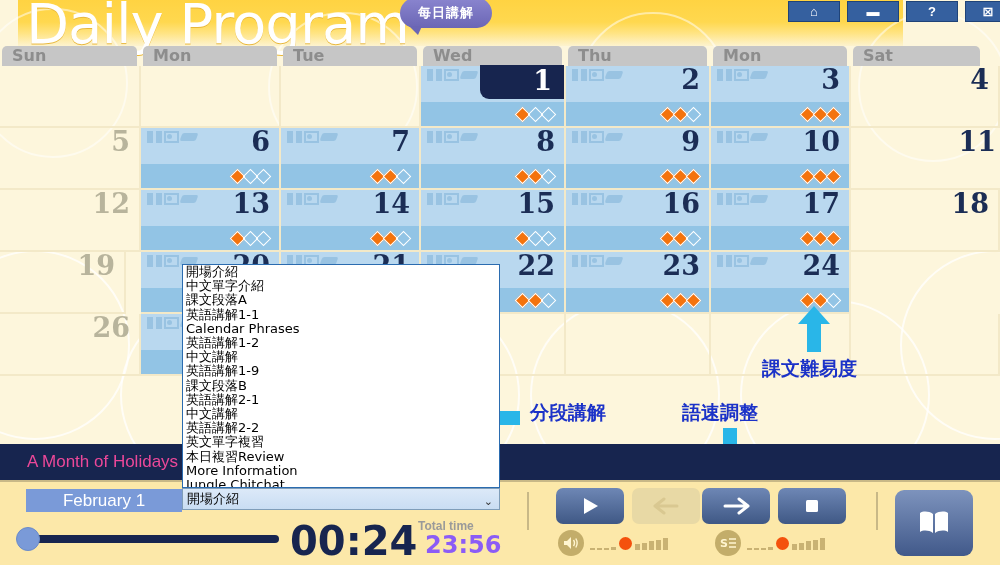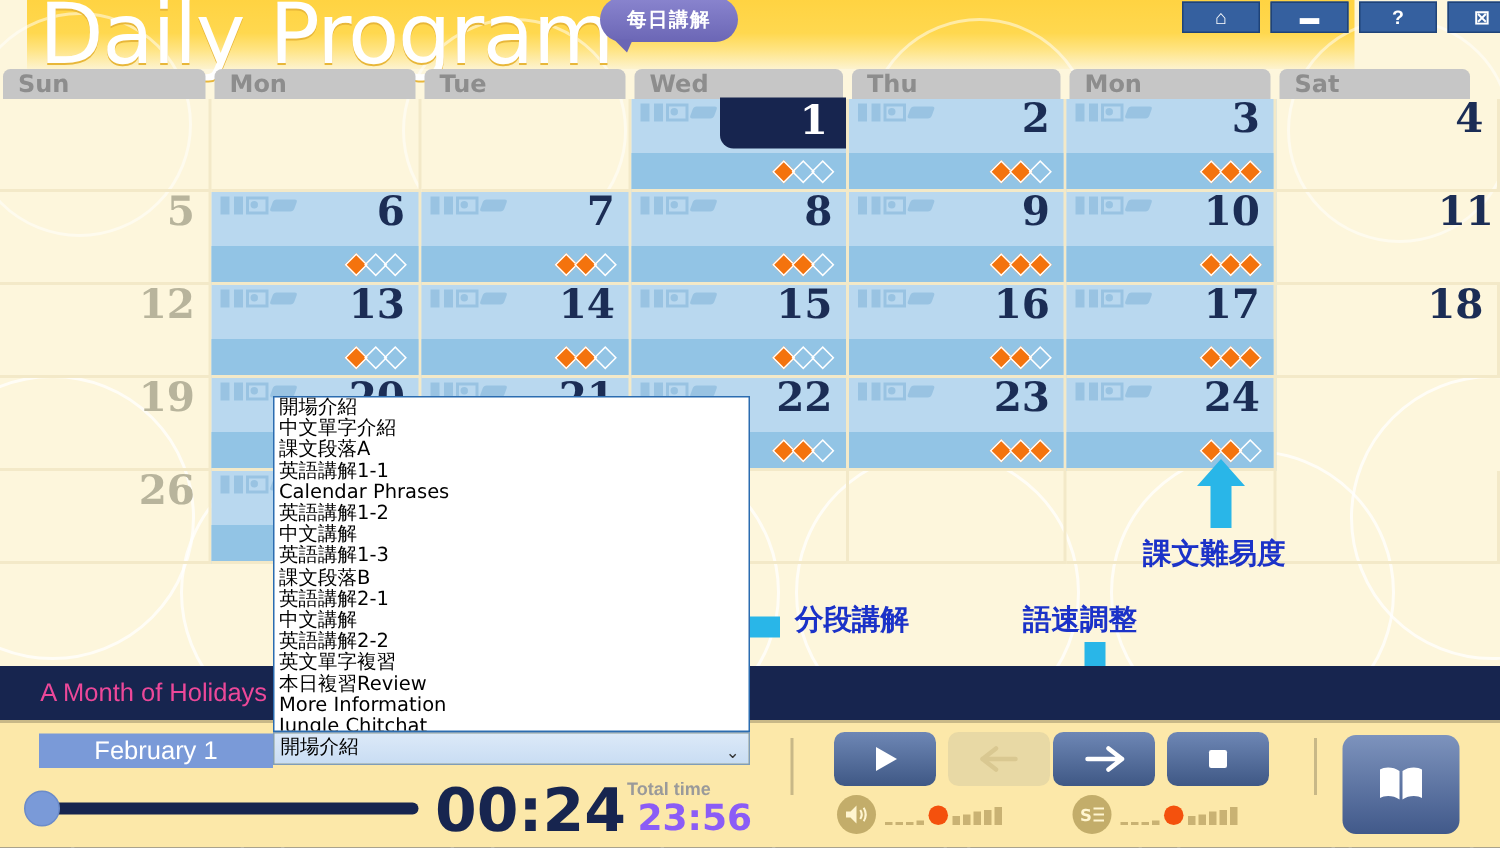--- a/index.html
+++ b/index.html
@@ -332,21 +332,21 @@
           <div class="num">17</div>
           <div class="band">
             <span class="dia on"></span>
             <span class="dia on"></span>
             <span class="dia on"></span>
           </div>
         </div>
         <div class="cell" style="left: 851px; top: 124px; width: 149px; height: 62px;">
           <div class="num">18</div>
         </div>
-        <div class="cell dim" style="left: 0px; top: 186px; width: 141px; height: 62px;">
+        <div class="cell dim" style="left: 0px; top: 186px; width: 126px; height: 62px;">
           <div class="num">19</div>
         </div>
         <div class="cell act" style="left: 141px; top: 186px; width: 140px; height: 62px;">
           <div class="icons">
             <span class="ic ic-book"></span>
             <span class="ic ic-card"></span>
             <span class="ic ic-pen"></span>
           </div>
           <div class="num">20</div>
           <div class="band">
@@ -443,21 +443,21 @@
 
   <div id="ddwrap">
     <div id="ddlist">
         <div class="opt">開場介紹</div>
         <div class="opt">中文單字介紹</div>
         <div class="opt">課文段落A</div>
         <div class="opt">英語講解1-1</div>
         <div class="opt">Calendar Phrases</div>
         <div class="opt">英語講解1-2</div>
         <div class="opt">中文講解</div>
-        <div class="opt">英語講解1-3</div>
+        <div class="opt">英語講解1-9</div>
         <div class="opt">課文段落B</div>
         <div class="opt">英語講解2-1</div>
         <div class="opt">中文講解</div>
         <div class="opt">英語講解2-2</div>
         <div class="opt">英文單字複習</div>
         <div class="opt">本日複習Review</div>
         <div class="opt">More Information</div>
         <div class="opt">Jungle Chitchat</div>
       </div>
     <div id="ddbox">

